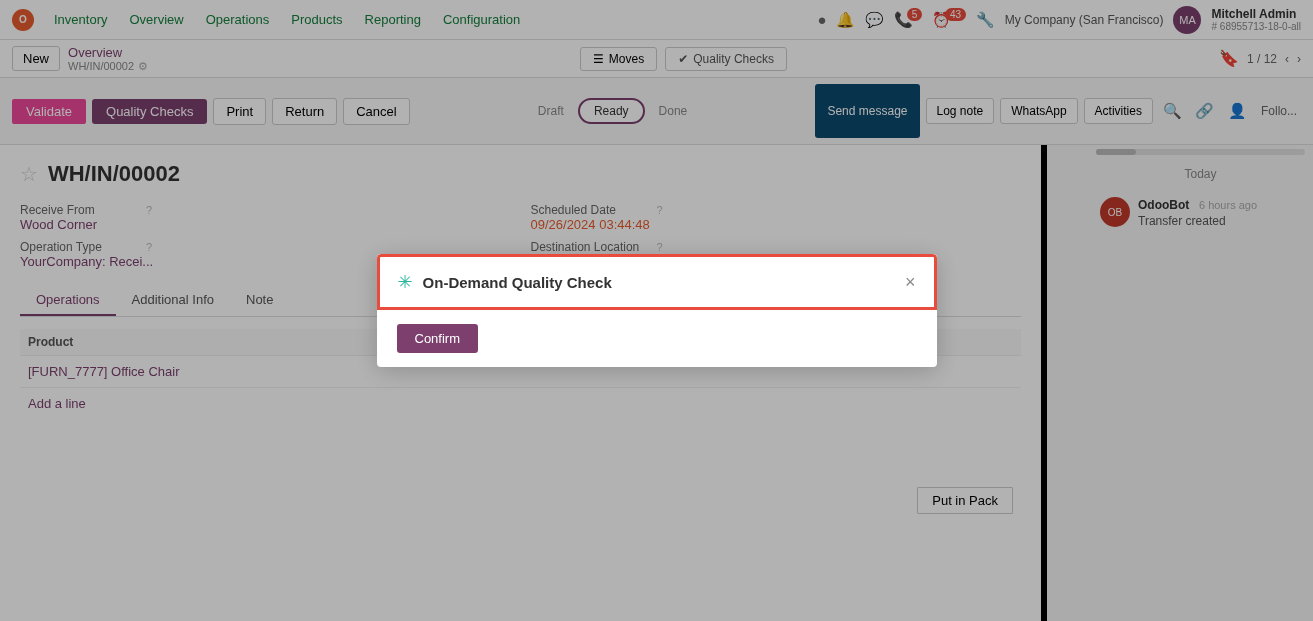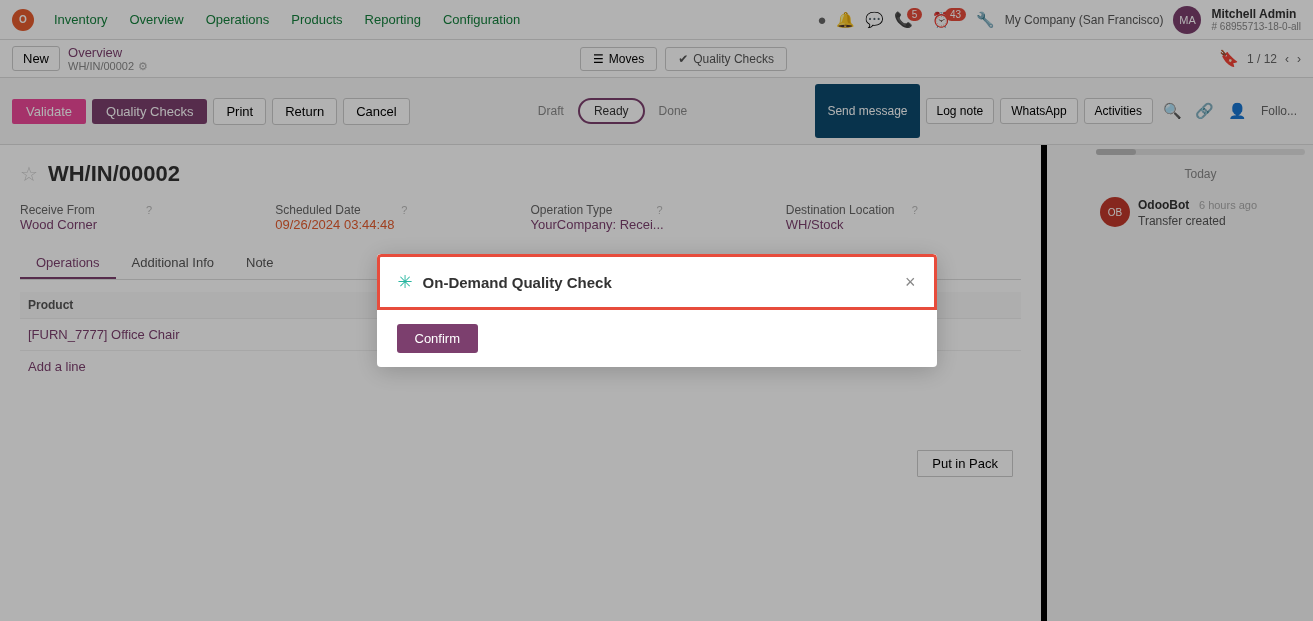--- a/index.html
+++ b/index.html
@@ -55,21 +55,21 @@
     .icon-btn { background: none; border: none; cursor: pointer; font-size: 15px; color: #666; padding: 4px; }
 
     
     .main-area { display: flex; height: calc(621px - 40px - 38px - 42px); }
 
     
     .left-panel { flex: 1; background: #fff; padding: 16px 20px; overflow-y: auto; position: relative; }
     .doc-title-row { display: flex; align-items: center; gap: 10px; margin-bottom: 16px; }
     .star-icon { font-size: 20px; color: #ccc; cursor: pointer; }
     .doc-title { font-size: 22px; font-weight: 600; color: #333; }
-    .fields-grid { display: grid; grid-template-columns: 1fr 1fr 1fr 1fr; gap: 8px 20px; margin-bottom: 16px; }
+    .fields-grid { display: grid; grid-template-columns: 1fr 1fr; gap: 8px 20px; margin-bottom: 16px; }
     .field-row { display: flex; gap: 6px; align-items: baseline; }
     .field-label { color: #666; font-size: 12px; min-width: 120px; }
     .field-value { color: #333; font-size: 13px; }
     .field-value.link { color: #7c3f6e; }
     .field-value.date { color: #e55c2e; }
     .help-icon { color: #bbb; font-size: 11px; cursor: help; }
 
     
     .tabs { display: flex; border-bottom: 1px solid #ddd; margin-bottom: 12px; }
     .tab { padding: 7px 16px; font-size: 13px; cursor: pointer; color: #555; border-bottom: 2px solid transparent; }

